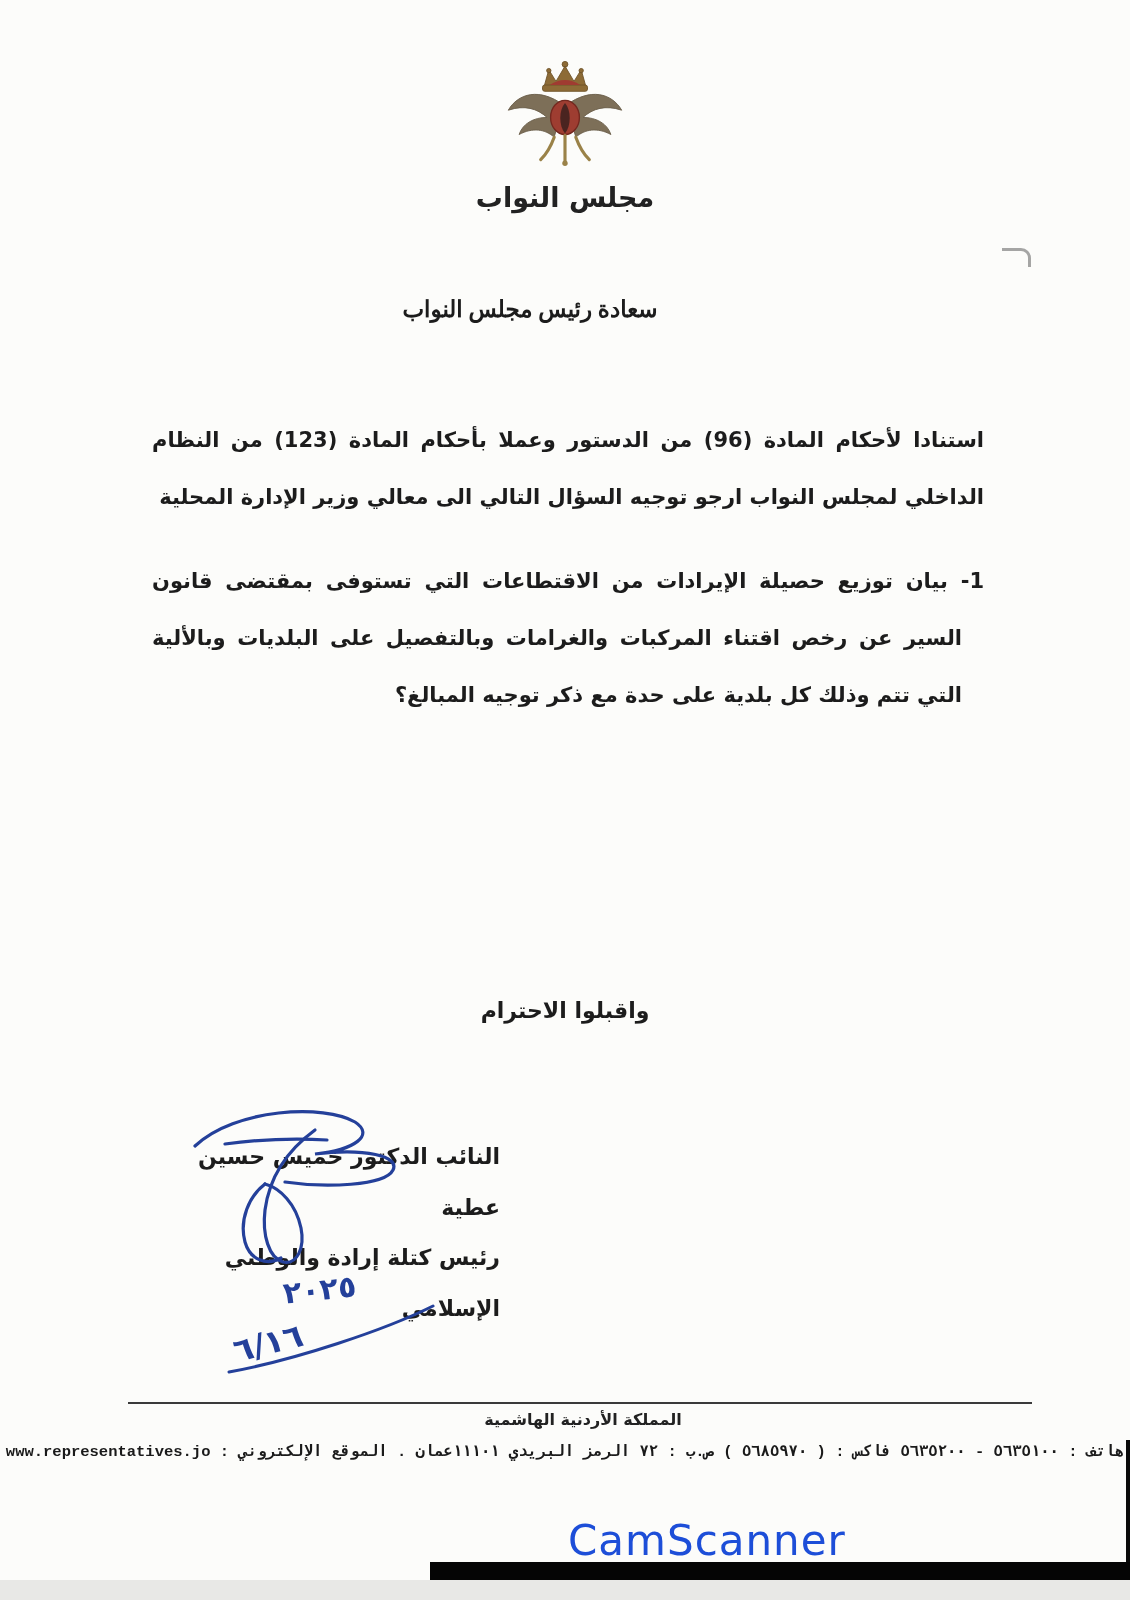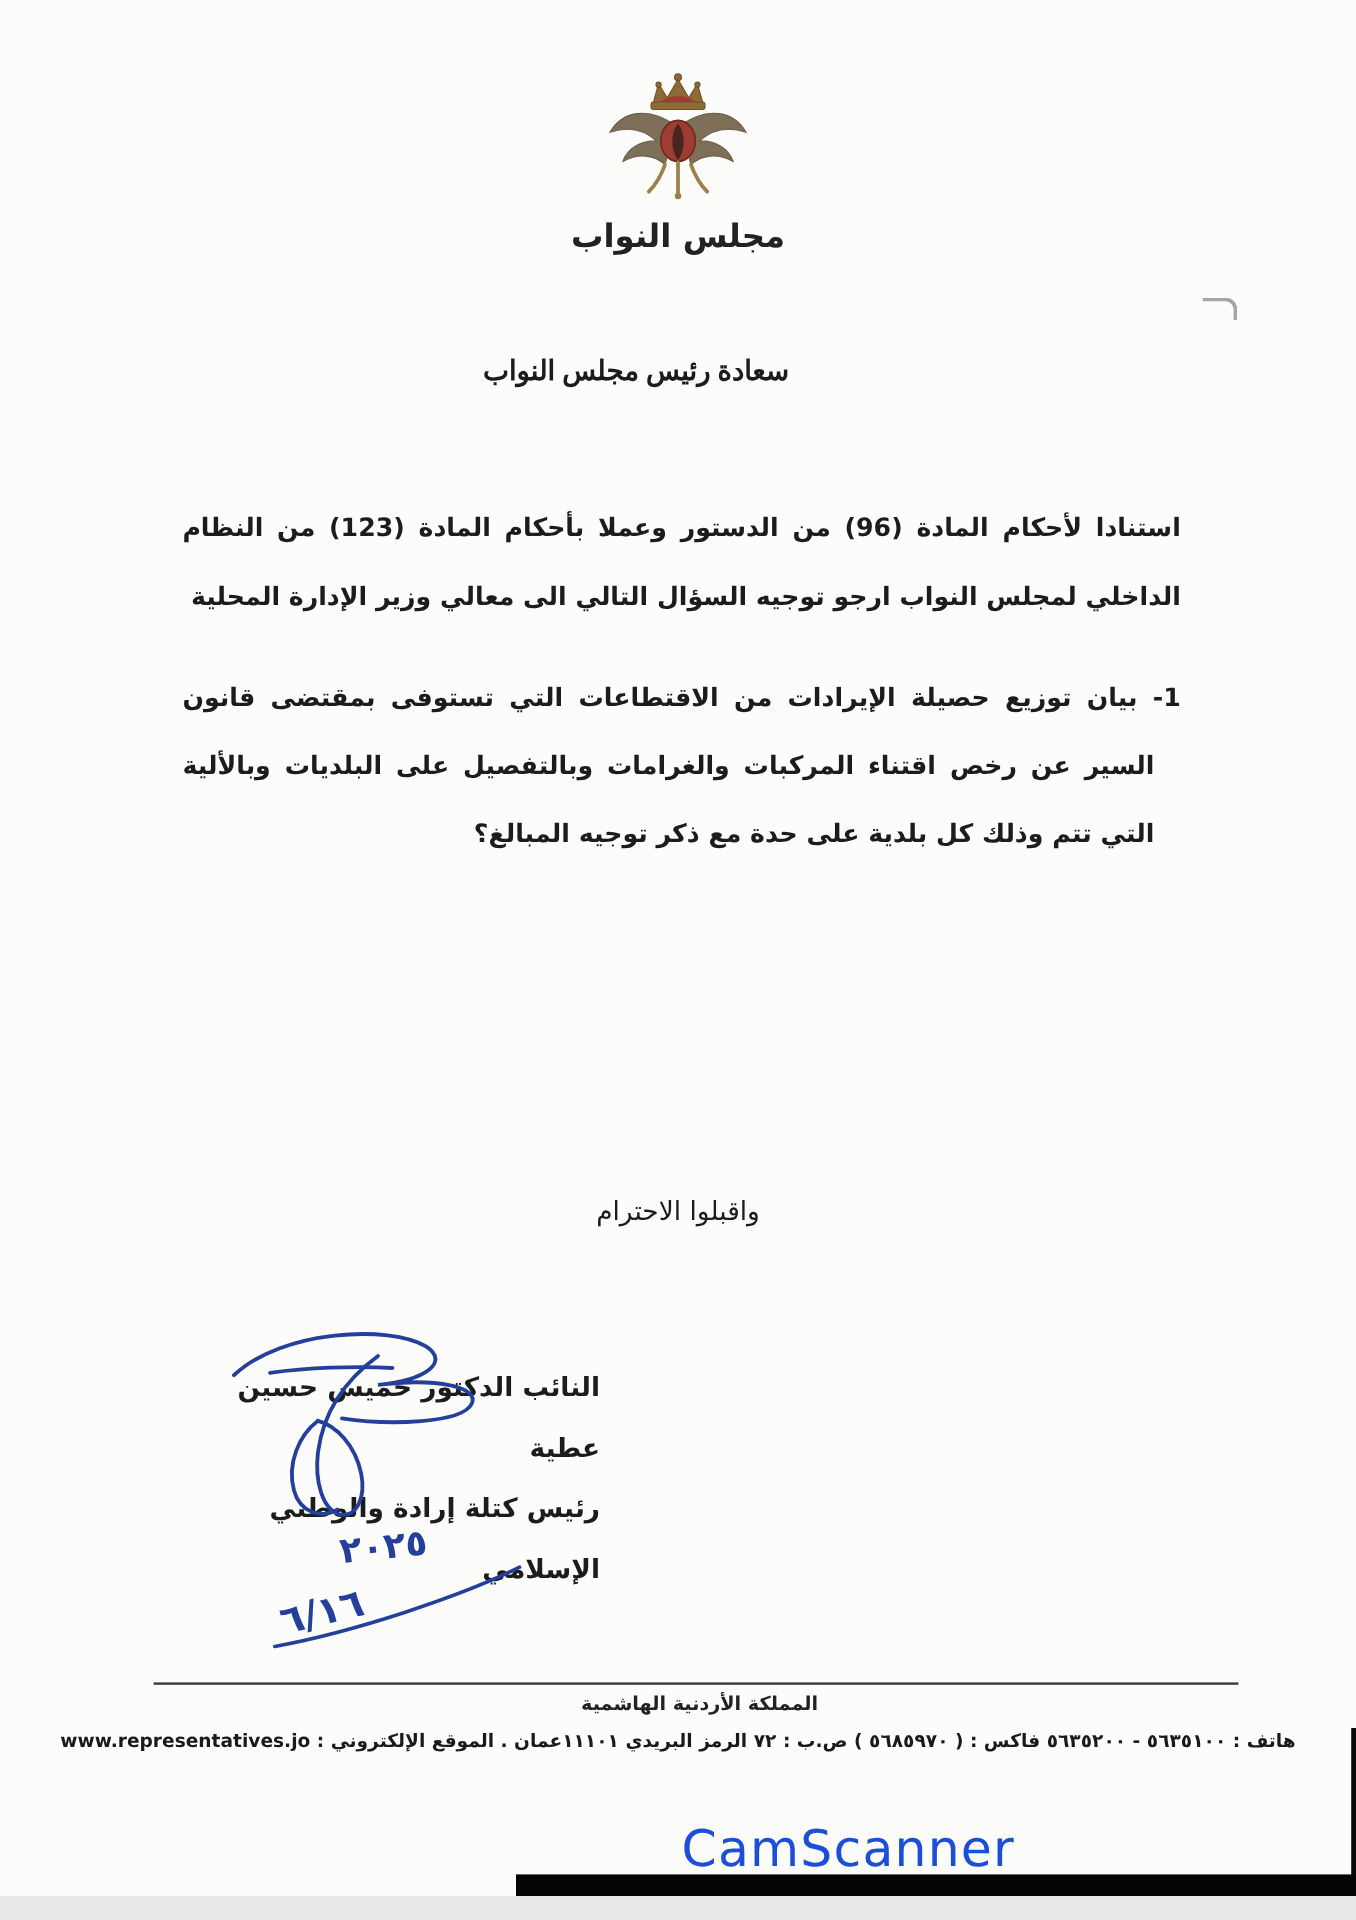--- a/index.html
+++ b/index.html
@@ -31,21 +31,21 @@
     position:absolute;top:408px;left:148px;right:142px;
     direction:rtl;text-align:justify;
     font-size:21px;font-weight:bold;line-height:2.7;
   }
   .content p{margin:4px;}
   .content p.intro{margin-bottom:28px;}
   .content p.qlabel{margin-bottom:20px;text-align:right;}
   .content p.qpara{padding-right:22px;text-indent:-22px;margin-bottom:26px;}
   .closing{
     position:absolute;top:998px;left:0;right:0;
-    text-align:center;font-size:22px;font-weight:normal;
+    text-align:center;font-size:22px;font-weight:bold;
   }
   
   .signer{
     position:absolute;top:1132px;left:140px;width:360px;
     direction:rtl;text-align:right;
     font-size:22px;font-weight:bold;line-height:2.3;
   }
   .sig-scribble{
     position:absolute;left:165px;top:1100px;width:280px;height:180px;
     pointer-events:none;
@@ -70,21 +70,21 @@
     position:absolute;top:1402px;left:128px;right:98px;
     border-top:2px solid #3a3a3a;
   }
   .kingdom{
     position:absolute;top:1410px;left:0;right:0;
     text-align:center;font-size:16px;font-weight:bold;color:#222;margin-left:36px;
   }
   .contact{
     position:absolute;top:1442px;left:0;right:0;
     direction:rtl;text-align:center;
-    font-size:15.5px;font-weight:bold;color:#1a1a1a;
+    font-size:15.5px;font-weight:bold;color:#1a1a1a;font-family:Liberation Mono, monospace;
   }
   
   .cam-ar{
     position:absolute;top:1584px;right:42px;
     direction:rtl;font-size:28px;font-weight:bold;color:#6d28d9;
   }
   .cam-en{
     position:absolute;top:1516px;left:568px;
     font-size:42px;font-weight:normal;color:#1d4ed8;letter-spacing:1px;
   }

